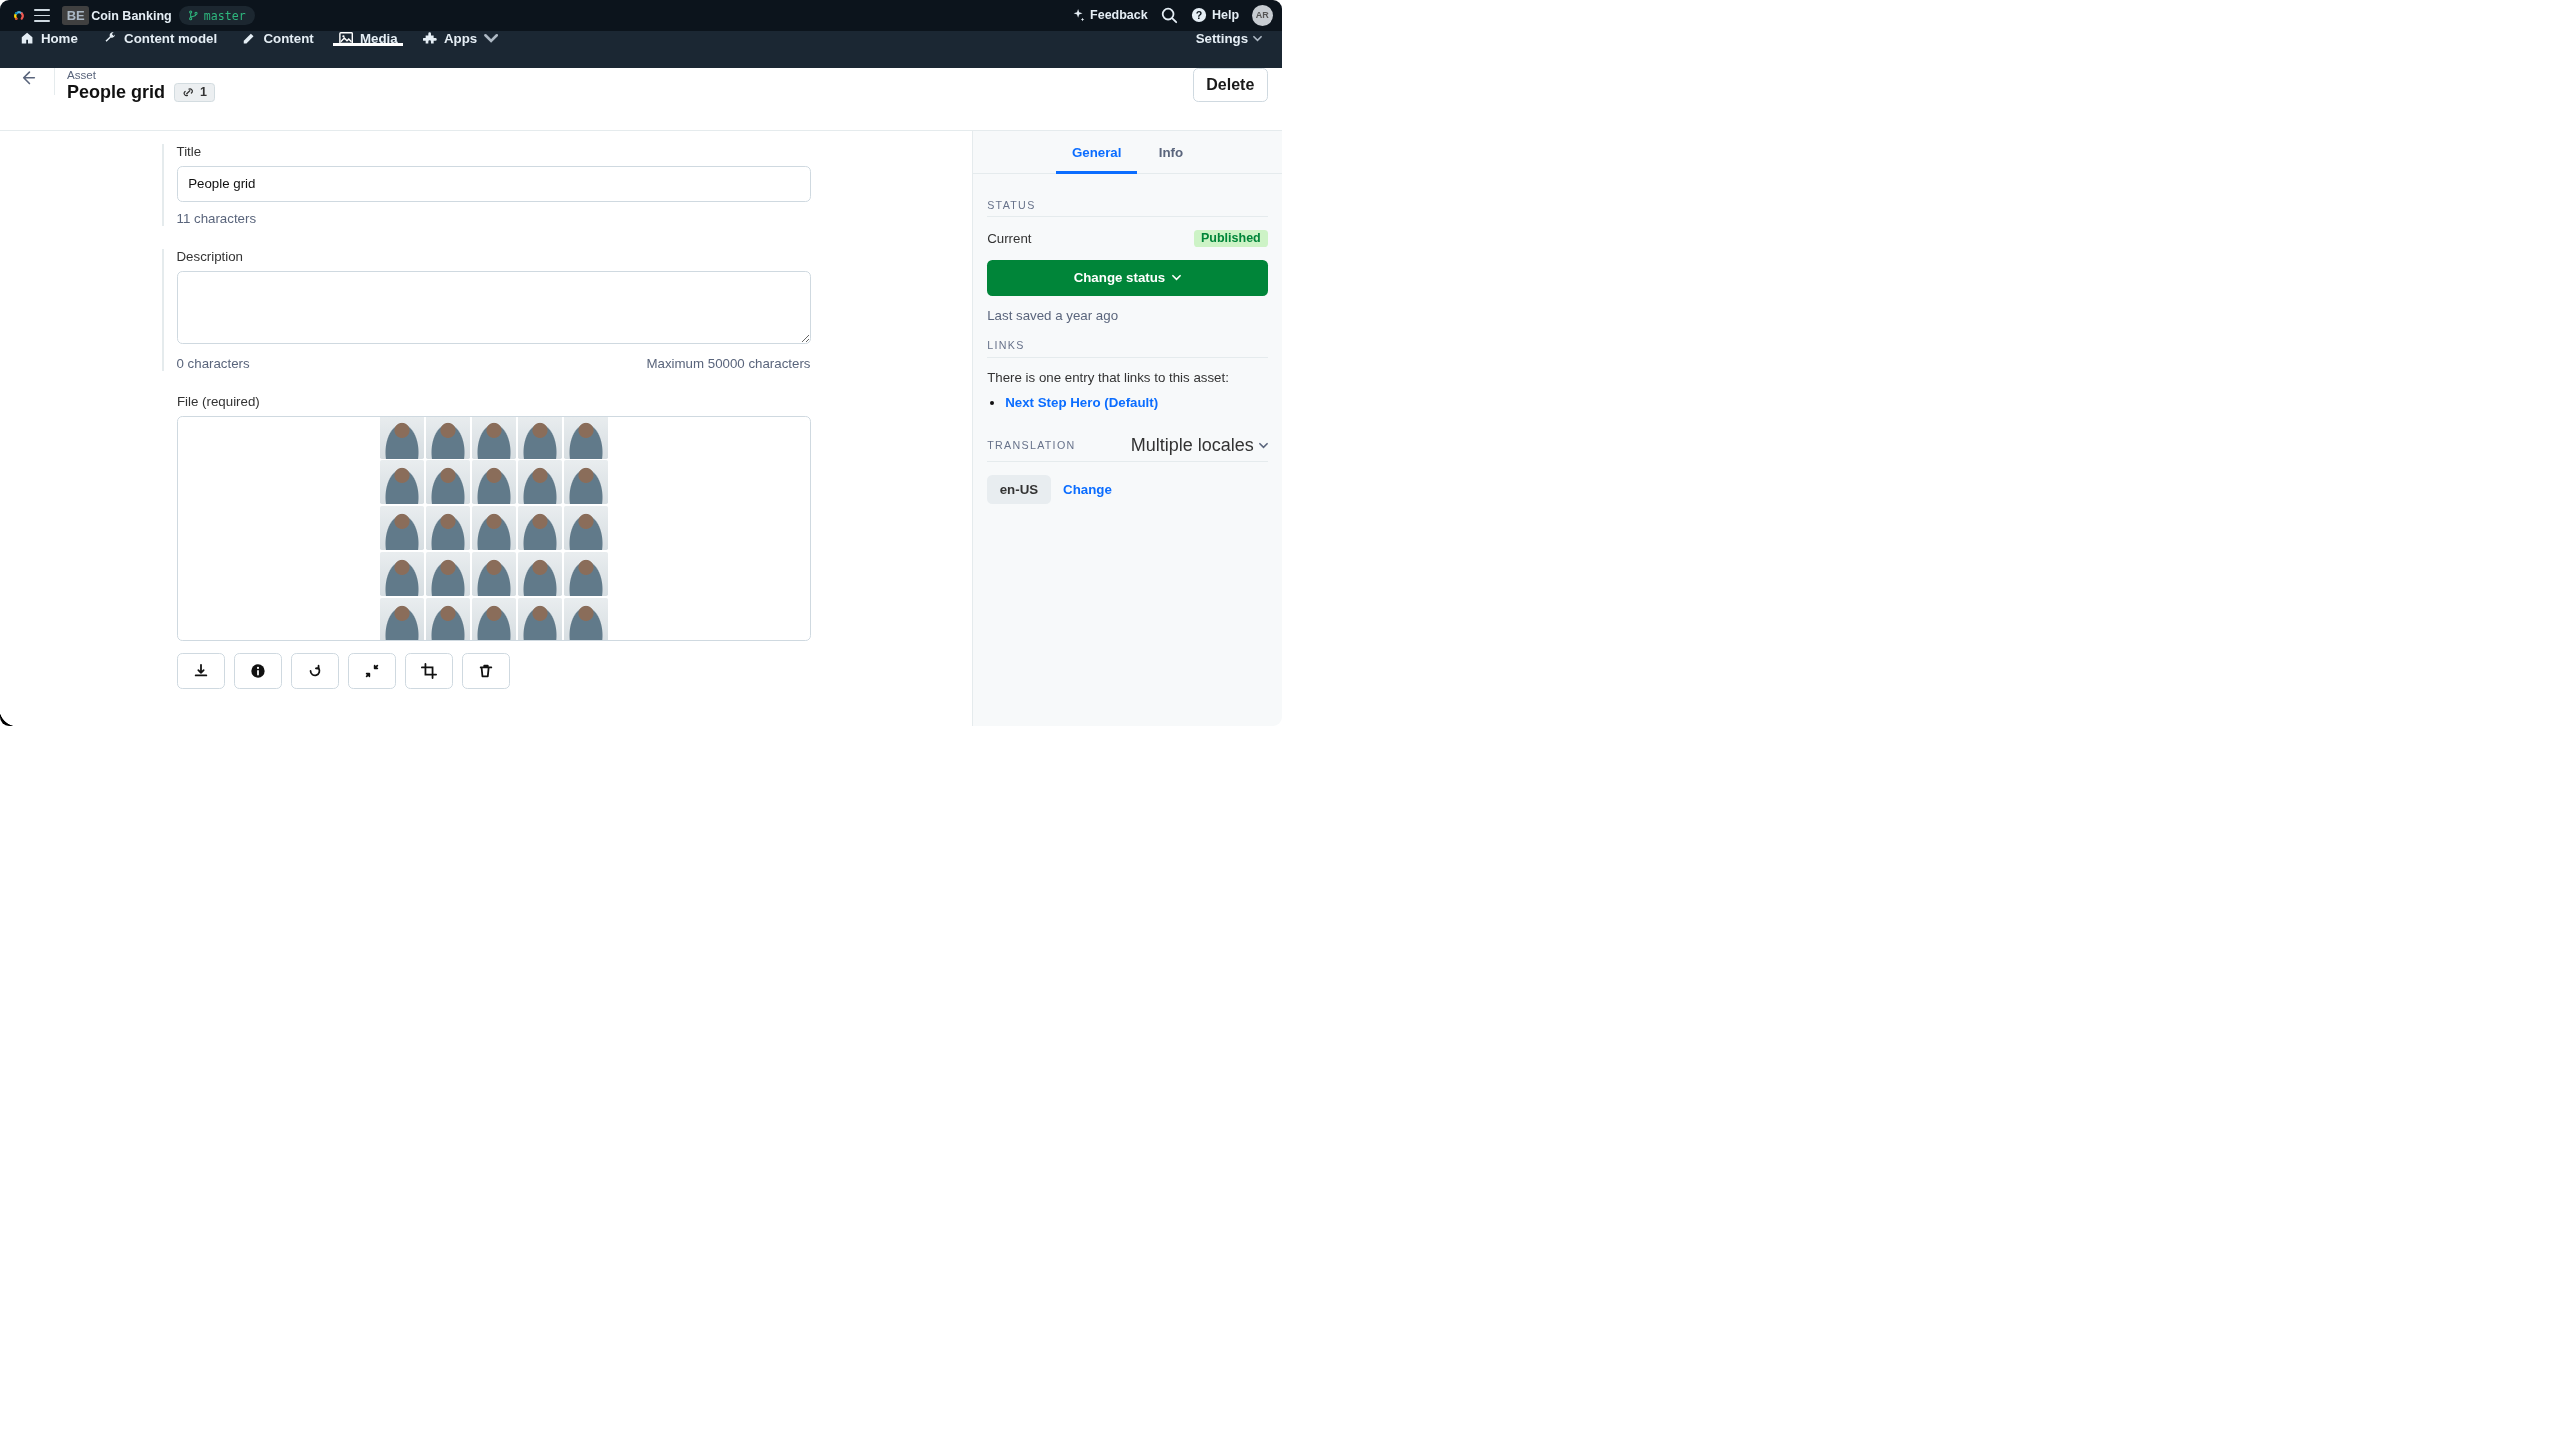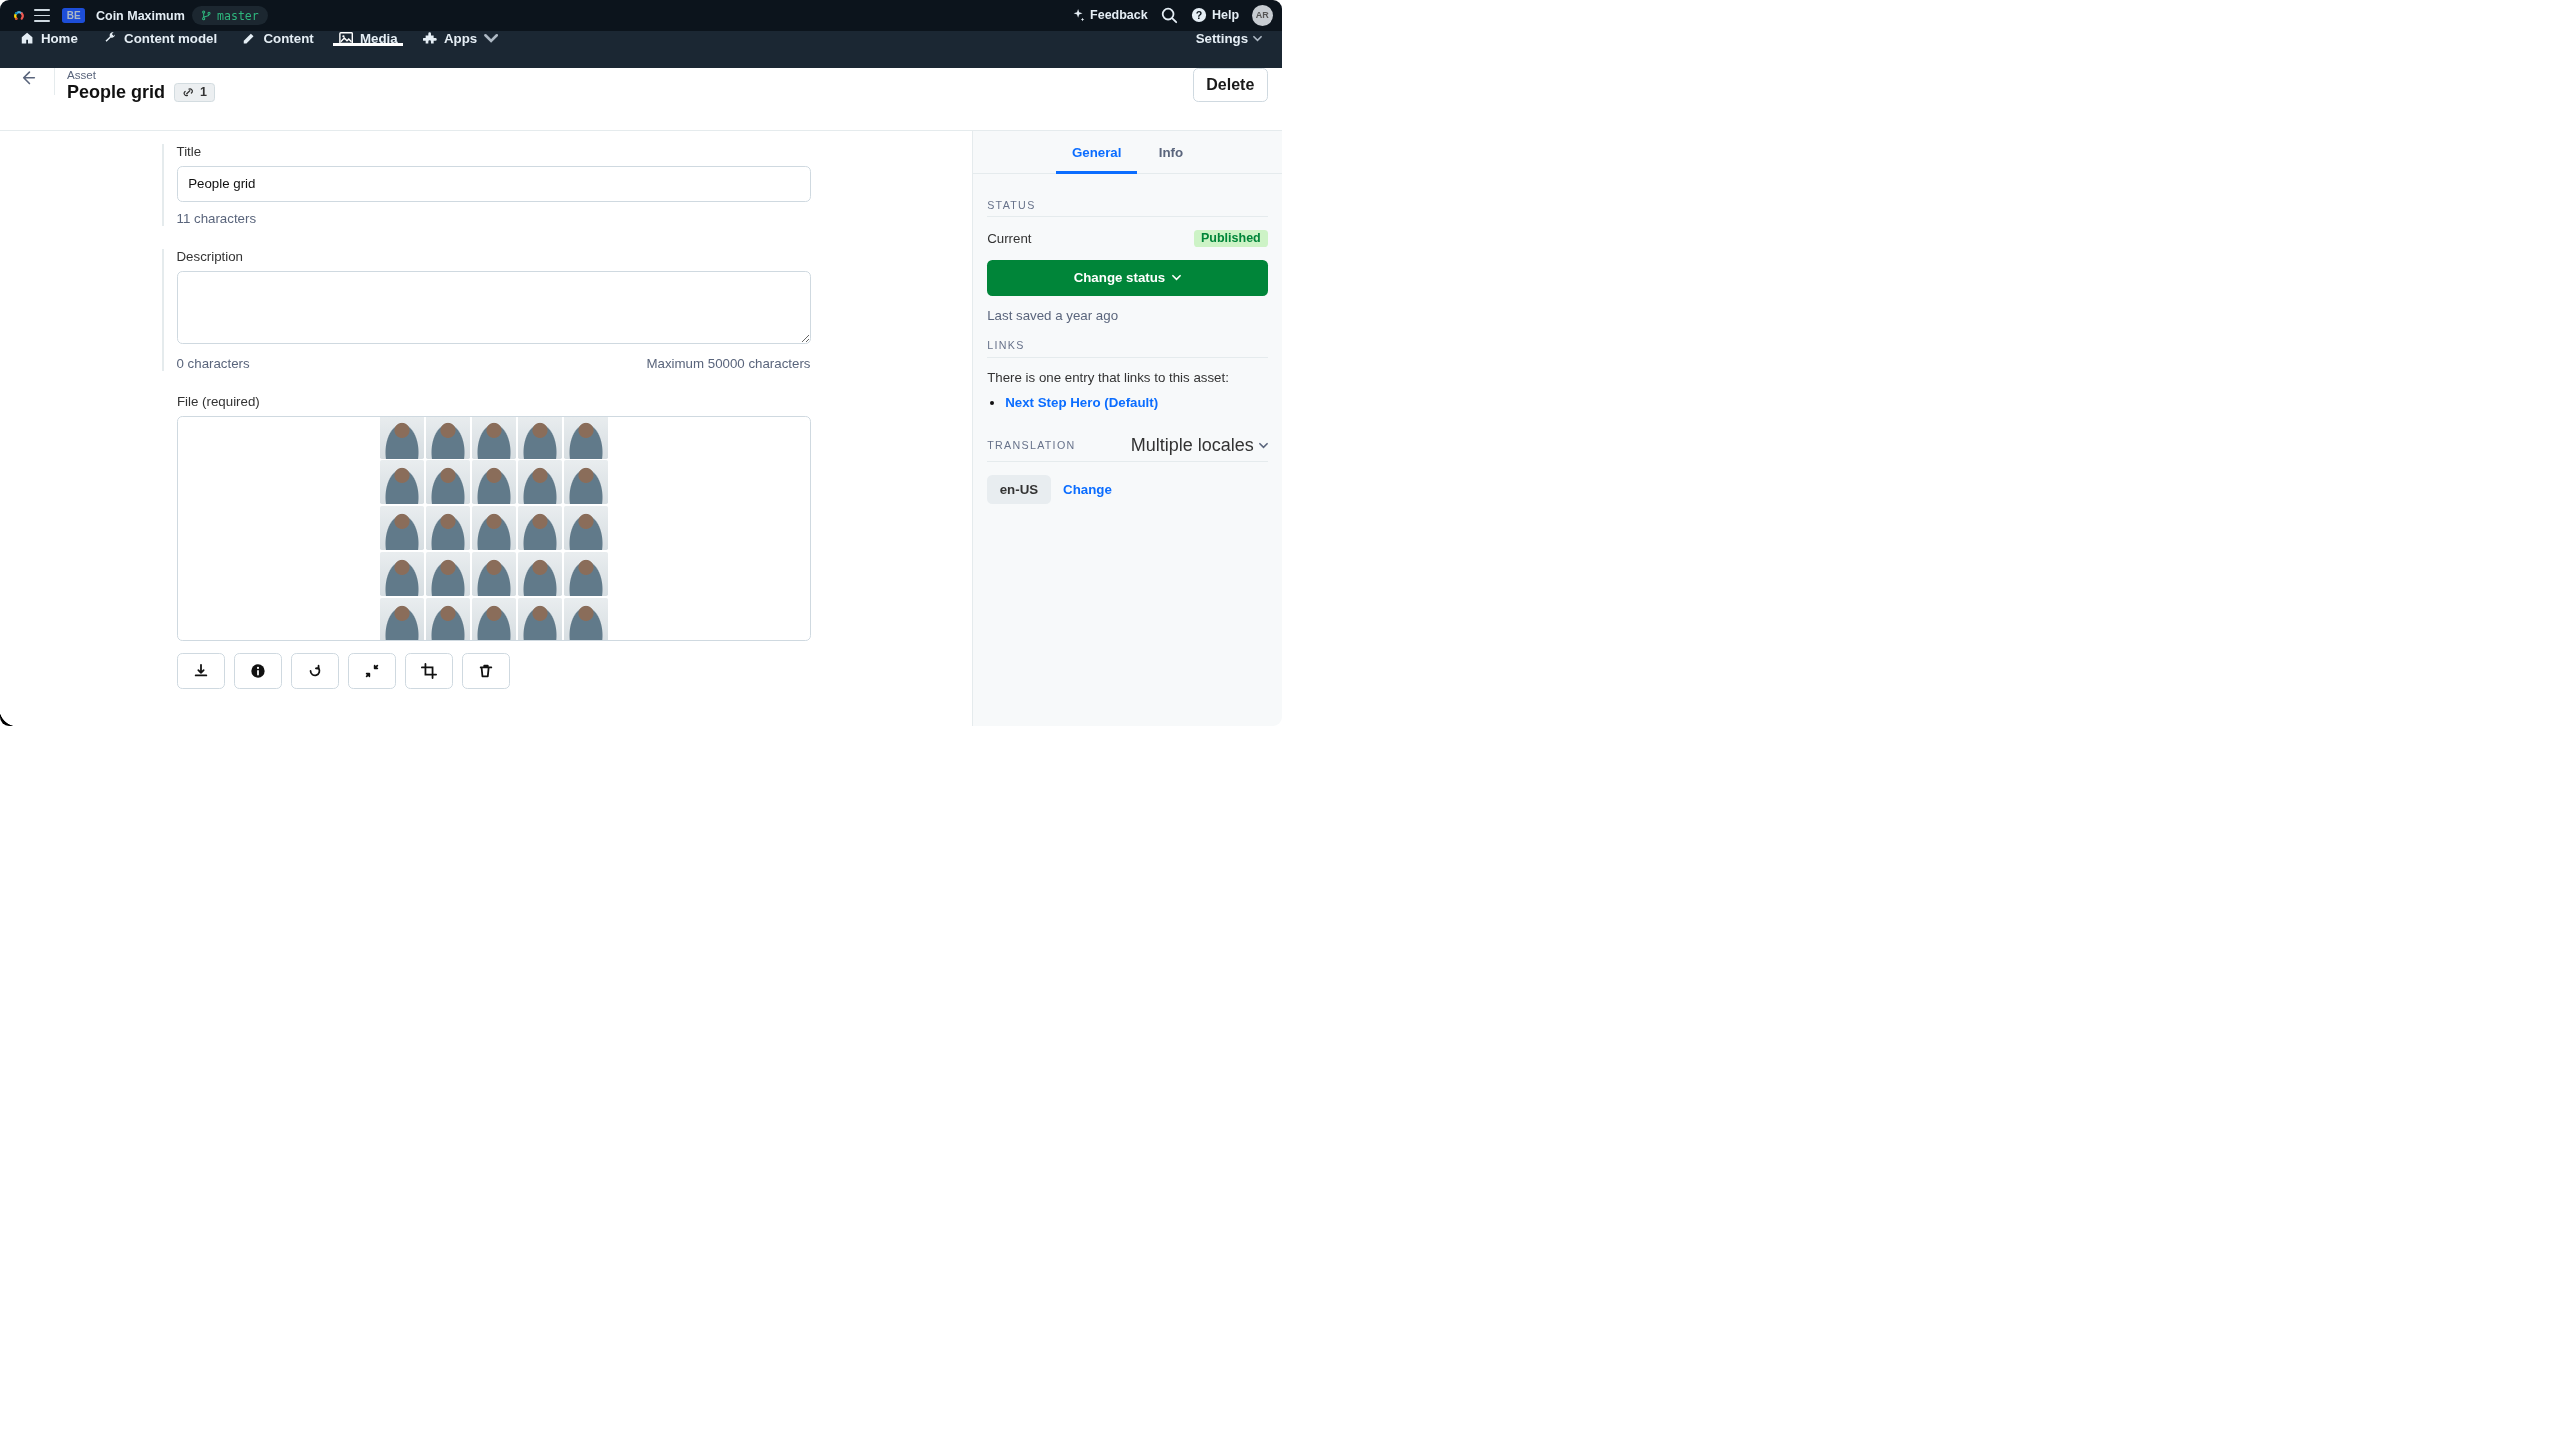--- a/index.html
+++ b/index.html
@@ -5,21 +5,21 @@
   * { box-sizing: border-box; margin: 0; padding: 0; }
   html, body { width: 1282px; height: 726px; font-family: -apple-system, BlinkMacSystemFont, "Segoe UI", Helvetica, Arial, sans-serif; color: #111; background: #fff; }
   body { position: relative; overflow: hidden; border-radius: 9px; }
 
   
   .proj-bar { height: 31px; background: #0c141c; display: flex; align-items: center; padding: 0 9px 0 10.7px; color: #cfd9e0; font-size: 12.5px; }
   .proj-bar .logo { width: 16px; height: 16px; margin-right: 7.1px; }
   .proj-bar .logo svg { width: 16px; height: 16px; }
   .hamburger { width: 16px; height: 12.5px; margin-right: 12.5px; display: flex; flex-direction: column; justify-content: space-between; cursor: pointer; }
   .hamburger span { height: 1.8px; background: #cfd9e0; border-radius: 0.9px; }
-  .badge-be { background: #1d4ed8; color: #aab7c4; font-size: 10px; font-weight: 600; padding: 1.8px 4.4px; border-radius: 2.7px; margin-right: 11px; }
+  .badge-be { background: #404040; color: #aab7c4; font-size: 13px; font-weight: 600; padding: 1.8px 4.4px; border-radius: 2.7px; margin-right: 2px; }
   .proj-name { color: #e5eef5; font-weight: 600; font-size: 12.5px; margin-right: 7.1px; }
   .branch-pill { display: flex; align-items: center; gap: 5.3px; background: #1c2730; border-radius: 10.7px; padding: 2.7px 9px; font-family: ui-monospace, Menlo, monospace; font-size: 11.6px; color: #2eb67d; }
   .branch-pill svg { width: 10.7px; height: 10.7px; }
   .proj-bar .spacer { flex: 1; }
   .proj-right { display: flex; align-items: center; gap: 12.5px; }
   .feedback { display: flex; align-items: center; gap: 5.3px; color: #e5eef5; font-weight: 600; font-size: 12.5px; cursor: pointer; }
   .icon-btn { width: 18px; height: 18px; display: flex; align-items: center; justify-content: center; cursor: pointer; color: #e5eef5; }
   .help-group { display: flex; align-items: center; gap: 5.3px; color: #e5eef5; font-weight: 600; font-size: 12.5px; cursor: pointer; }
   .avatar { width: 21.4px; height: 21.4px; border-radius: 50%; background: #c7ccd1; color: #555; font-size: 9px; font-weight: 700; display: flex; align-items: center; justify-content: center; }
 
@@ -112,21 +112,21 @@
       <circle cx="8" cy="8" r="1.9" fill="#0681b6"></circle>
       <circle cx="8" cy="16" r="1.9" fill="#cd4739"></circle>
     </svg>
   </span>
   <div class="hamburger">
       <span></span>
       <span></span>
       <span></span>
     </div>
   <span class="badge-be">BE</span>
-  <span class="proj-name">Coin Maximum</span>
+  <span class="proj-name">Coin Banking</span>
   <span class="branch-pill">
     <svg viewBox="0 0 16 16">
         <circle cx="4" cy="3" r="1.6" fill="none" stroke="#2eb67d" stroke-width="1.5"></circle>
         <circle cx="4" cy="13" r="1.6" fill="none" stroke="#2eb67d" stroke-width="1.5"></circle>
         <circle cx="12" cy="5" r="1.6" fill="none" stroke="#2eb67d" stroke-width="1.5"></circle>
         <path d="M4 4.6v6.8M12 6.6c0 3-4 2-8 4" fill="none" stroke="#2eb67d" stroke-width="1.5"></path>
       </svg>
     <span>master</span>
   </span>
   <span class="spacer"></span>

